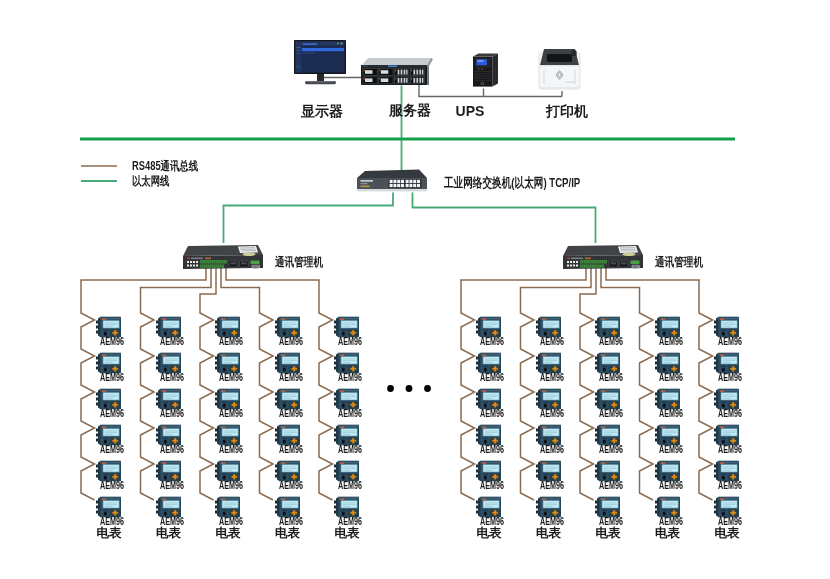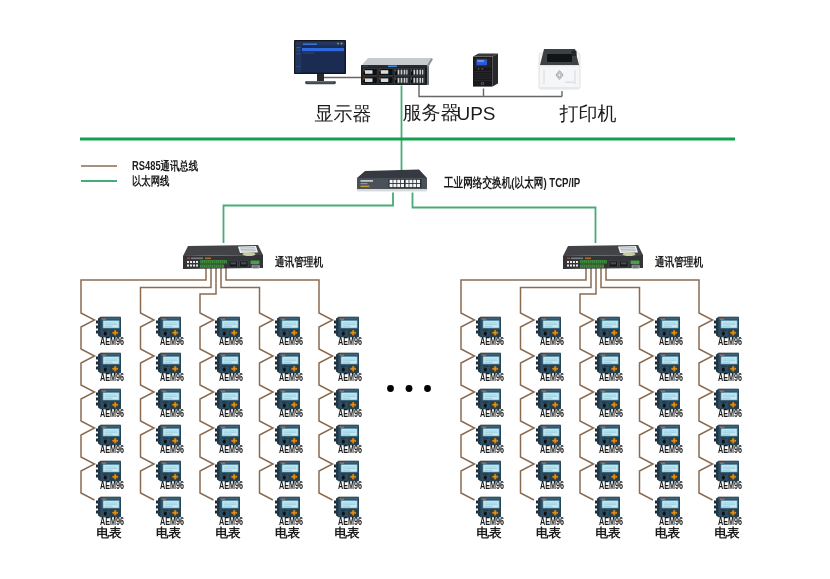--- a/index.html
+++ b/index.html
@@ -1,21 +1,21 @@
 <!DOCTYPE html>
 <html><head>
 <meta charset="utf-8">
 <style>
   html,body{margin:0;padding:0;background:#ffffff;}
   #canvas{position:relative;width:830px;height:579px;background:#ffffff;overflow:hidden;
           font-family:"Liberation Sans",sans-serif;}
   #wires{position:absolute;left:0;top:0;width:830px;height:579px;}
   .dev{position:absolute;}
   .lbl{position:absolute;color:#1c1c1c;white-space:nowrap;line-height:1;}
-  .lbl-dev{font-size:19px;font-weight:400;transform:translateX(-50%);margin-left:21px;}
+  .lbl-dev{font-size:14px;font-weight:700;transform:translateX(-50%);}
   .lbl-switch{font-size:13px;font-weight:700;transform:scaleX(.74);transform-origin:left center;}
   .lbl-legend{font-size:12px;font-weight:700;transform:scaleX(.78);transform-origin:left center;}
   .lbl-manager{font-size:12px;font-weight:700;transform:scaleX(.8);transform-origin:left center;}
   .lbl-meter{position:absolute;font-size:10px;font-weight:700;color:#1a1a1a;line-height:1;
              transform:translateX(-50%) scaleX(.72);white-space:nowrap;}
   .lbl-col{position:absolute;font-size:12.5px;font-weight:700;color:#1a1a1a;line-height:1;
            transform:translateX(-50%);white-space:nowrap;}
   .dots{position:absolute;}
 </style>
 </head>
@@ -185,21 +185,21 @@
     <rect x="7.4" y="7.2" width="10.6" height="6" rx="0.5" fill="#2b59dd"></rect>
     <rect x="8.4" y="8.2" width="6.4" height="1.6" fill="#7ea1ef"></rect>
     <circle cx="9.6" cy="16.9" r="0.8" fill="#5a5a5e"></circle>
     <circle cx="13.2" cy="16.9" r="0.8" fill="#5a5a5e"></circle>
     <g stroke="#2d2d31" stroke-width="0.9">
       <path d="M5.4 19.6 h16.6 M5.4 21.8 h16.6 M5.4 24 h16.6 M5.4 26.2 h16.6 M5.4 28.4 h16.6"></path>
     </g>
     <circle cx="13.5" cy="31.4" r="1.7" fill="#5f5f63"></circle>
     <circle cx="13.5" cy="31.4" r="0.8" fill="#1a1a1c"></circle>
   </svg>
-  <div class="lbl lbl-dev" style="left:455px;top:104px">UPS</div>
+  <div class="lbl lbl-dev" style="left:470px;top:104px">UPS</div>
 
   <svg class="dev" style="left:538px;top:48px" width="43" height="43" viewBox="0 0 43 43">
     <rect x="1" y="5" width="41" height="36" rx="2" fill="#f5f6f7" stroke="#d9dbdd" stroke-width="0.8"></rect>
     <polygon points="6,1 37,1 41,17 2,17" fill="#3e4246"></polygon>
     <rect x="9" y="6" width="25" height="8" rx="1" fill="#121416"></rect>
     <rect x="33.5" y="2.5" width="5" height="5.5" rx="0.8" fill="#24272a"></rect>
     <rect x="1" y="17" width="41" height="1.2" fill="#e3e5e7"></rect>
     <g stroke="#d2d5d8" stroke-width="0.9" fill="none">
       <path d="M6 22 V36 M37 22 V36"></path>
     </g>

